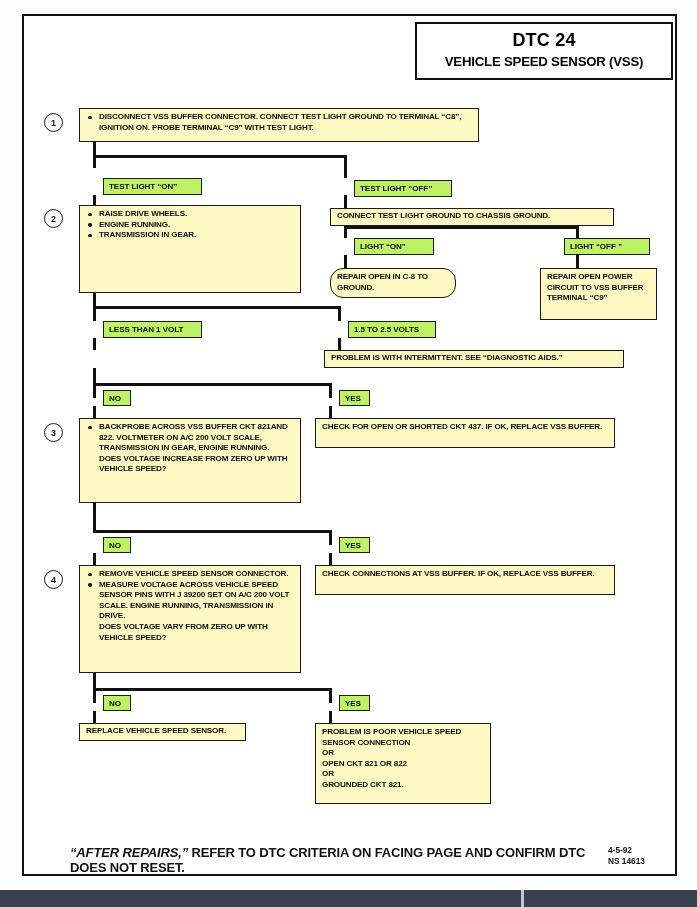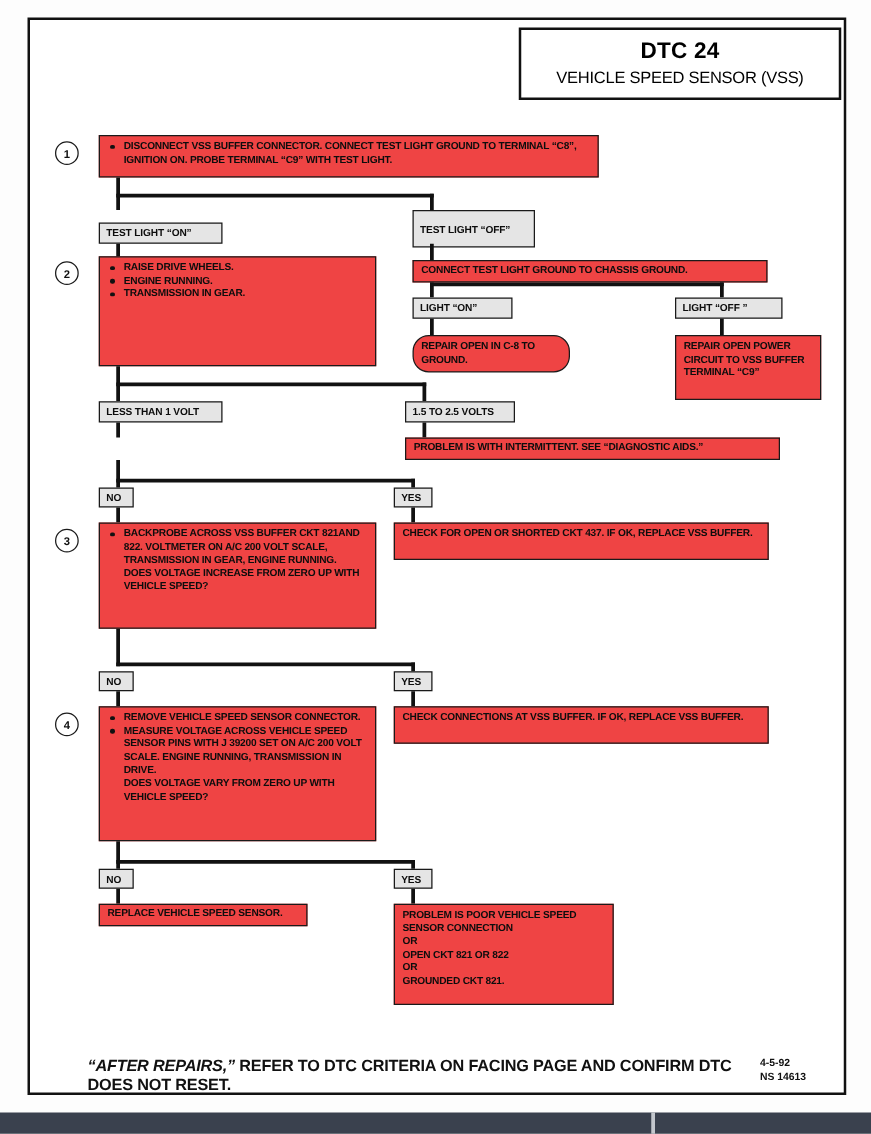--- a/index.html
+++ b/index.html
@@ -22,59 +22,60 @@
     border:2.5px solid #111;
     background:#ffffff;
     box-sizing:border-box;
   }
   .canvas{position:absolute;left:0;top:0;width:697px;height:907px;}
 
   
   .box{
     position:absolute;
     border:1.6px solid #1a1a1a;
-    background:#ef4444;
+    background:#fef9c3;
     box-sizing:border-box;
     font-size:8.1px;
     font-weight:700;
     letter-spacing:-0.15px;
     line-height:10.6px;
     color:#0d0d0d;
     padding:3px 5px 3px 6px;
     text-transform:uppercase;
   }
   .box.thin{padding:2px 6px 2px 6px;}
   .tag{
     position:absolute;
     border:1.6px solid #1a1a1a;
-    background:#e5e5e5;
+    background:#bef264;
     box-sizing:border-box;
     font-size:8.1px;
     font-weight:700;
     letter-spacing:-0.1px;
     color:#0d0d0d;
     display:flex;align-items:center;
     padding-left:5px;
     text-transform:uppercase;
+    margin-left:24px;
   }
   
   .titlebox{
     position:absolute;
     left:415px;top:22px;width:258px;height:58px;
     border:2.2px solid #111;
     background:#fff;
     box-sizing:border-box;
     text-align:center;
     color:#000;
   }
   .titlebox .t1{
     font-size:18px;font-weight:700;letter-spacing:0.2px;margin-top:6px;
   }
   .titlebox .t2{
-    font-size:13.2px;font-weight:400;letter-spacing:-0.2px;margin-top:3px;
+    font-size:13.2px;font-weight:700;letter-spacing:-0.2px;margin-top:3px;
   }
   
   .numcircle{
     position:absolute;
     width:19px;height:19px;border-radius:50%;
     border:1.4px solid #1a1a1a;
     background:#fff;
     display:flex;align-items:center;justify-content:center;
     font-size:9px;font-weight:700;color:#111;
     box-sizing:border-box;
@@ -136,21 +137,21 @@
       <ul class="bl">
         <li>DISCONNECT VSS BUFFER CONNECTOR. CONNECT TEST LIGHT GROUND TO TERMINAL “C8”, IGNITION ON. PROBE TERMINAL “C9”  WITH TEST LIGHT.</li>
       </ul>
     </div>
 
     <div class="vline" style="left:93px;top:142px;height:26px;"></div>
     <div class="hline" style="left:93px;top:155px;width:254px;"></div>
     <div class="vline" style="left:344px;top:155px;height:23px;"></div>
 
     <div class="tag" style="left:79px;top:178px;width:99px;height:17px;">TEST LIGHT “ON”</div>
-    <div class="tag" style="left:330px;top:168px;width:98px;height:30px;">TEST LIGHT “OFF”</div>
+    <div class="tag" style="left:330px;top:180px;width:98px;height:17px;">TEST LIGHT “OFF”</div>
 
     <div class="vline" style="left:93px;top:195px;height:13px;"></div>
     <div class="vline" style="left:344px;top:195px;height:13px;"></div>
 
     <div class="numcircle" style="left:44px;top:209px;">2</div>
     <div class="box" style="left:79px;top:205px;width:222px;height:88px;">
       <ul class="bl">
         <li>RAISE DRIVE WHEELS.</li>
         <li>ENGINE RUNNING.</li>
         <li>TRANSMISSION IN GEAR.</li>

